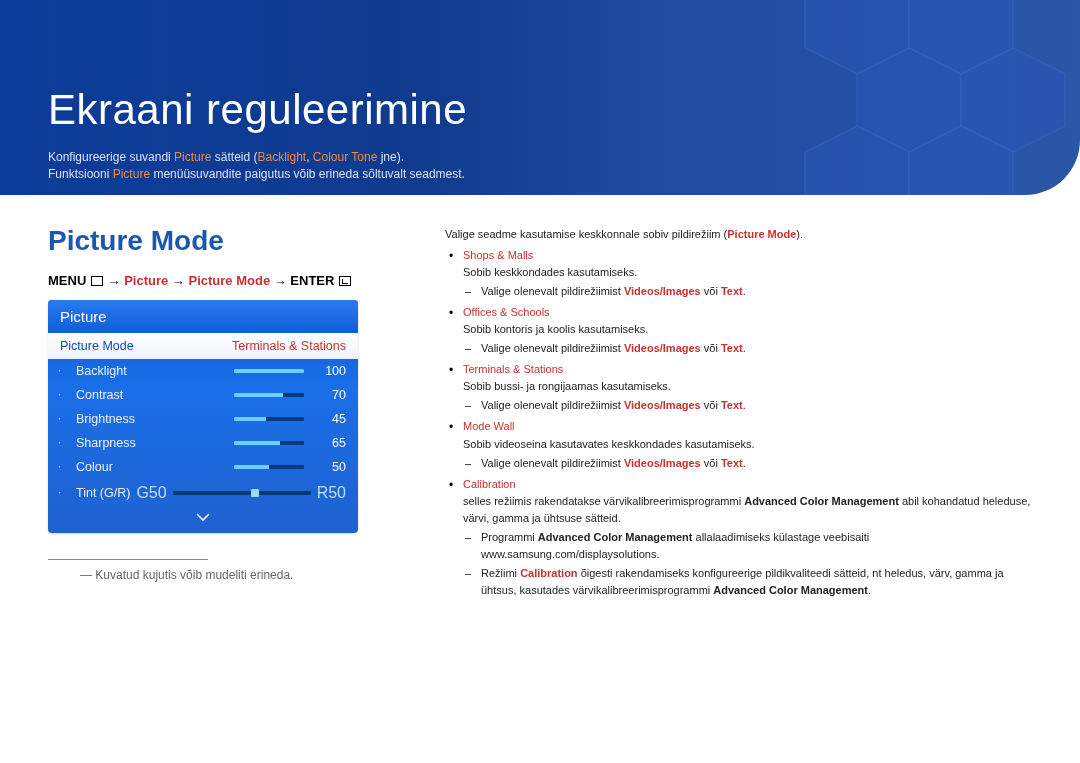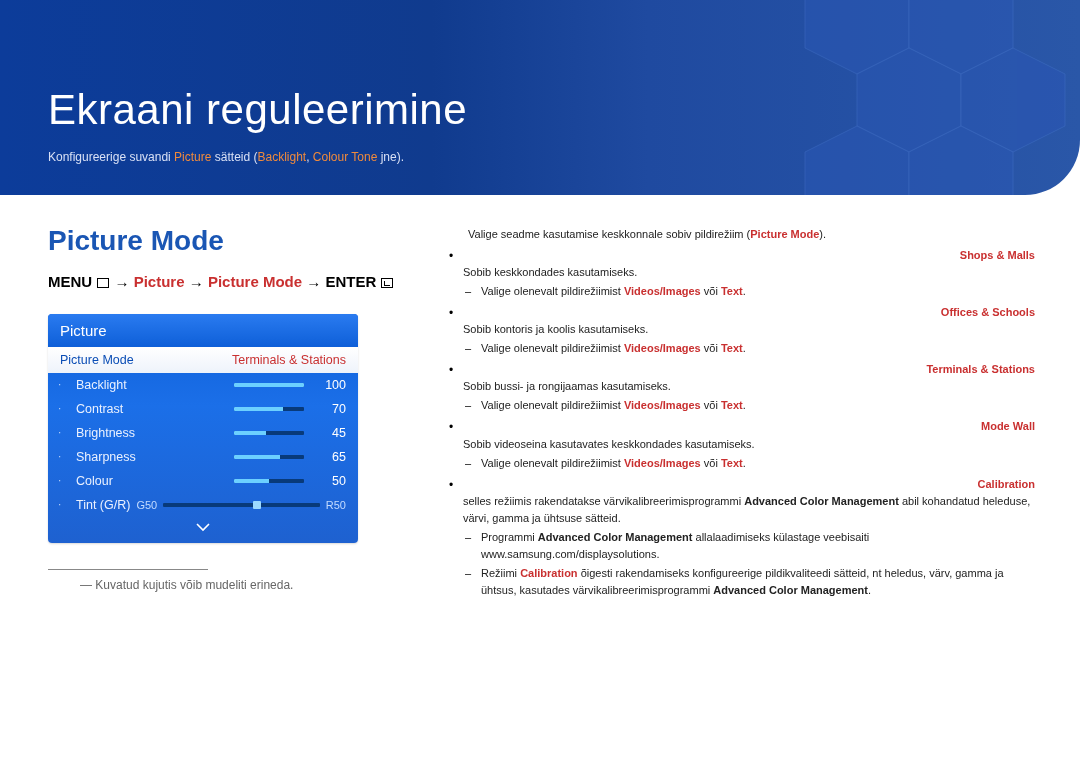--- a/index.html
+++ b/index.html
@@ -22,21 +22,21 @@
     position: absolute; left: 48px; color: #d8e0f5; font-size: 12px;
     font-weight: 400;
   }
   .hero .intro1 { top: 150px; }
   .hero .intro2 { top: 167px; }
   .hero .intro1 .hl, .hero .intro2 .hl { color: #f08a3c; }
 
   .content { position: absolute; left: 48px; top: 225px; width: 990px; }
 
   h2.section-title { color: #1a56b4; font-size: 28px; font-weight: 600; margin-bottom: 16px; }
-  .breadcrumb { font-size: 15px; font-weight: 700; color: #000; margin-bottom: 24px; }
+  .breadcrumb { font-size: 13px; font-weight: 700; color: #000; margin-bottom: 12px; }
   .breadcrumb .seg-hl { color: #c93030; }
   .breadcrumb .icon-box {
     display: inline-block; width: 12px; height: 10px; border: 1.3px solid #000;
     position: relative; vertical-align: -1px; margin: 0 1px;
   }
   .breadcrumb .icon-enter { position: relative; }
   .breadcrumb .icon-enter::after {
     content: ""; position: absolute; right: 2px; bottom: 1px; width: 5px; height: 4px;
     border-bottom: 1.3px solid #000; border-left: 1.3px solid #000;
   }
@@ -64,42 +64,42 @@
   }
   .panel-row .dot { color: #c9defc; font-size: 10px; line-height: 1; }
   .panel-row .label { color: #eaf1ff; }
   .panel-row .value { color: #fff; text-align: right; }
   .bar {
     height: 4px; background: #083a7a; position: relative; border-radius: 1px;
     overflow: hidden;
   }
   .bar .fill { position: absolute; left: 0; top: 0; bottom: 0; background: #6cd0ff; }
   .tint-row .mid-wrap { display: flex; align-items: center; gap: 6px; grid-column: 2 / 5; }
-  .tint-row .tint-label { color: #c2dbff; font-size: 11px; flex: 0 0 auto; }
+  .tint-row .tint-label { color: #c2dbff; font-size: 16px; flex: 0 0 auto; }
   .tint-row .tint-bar { flex: 1; height: 4px; background: #083a7a; position: relative; border-radius: 1px; }
   .tint-row .tint-bar .knob {
     position: absolute; top: -2px; width: 8px; height: 8px;
     background: #9cd9ff; border-radius: 1px;
   }
   .panel-footer { text-align: center; padding: 4px 0 8px; }
   .panel-footer svg { width: 14px; height: 10px; }
 
   .footnote-rule { width: 160px; border: 0; border-top: 1px solid #888; margin-top: 26px; }
   .footnote { font-size: 12px; color: #666; margin-top: 8px; margin-left: 32px; }
 
   .right-col { position: absolute; left: 445px; top: 226px; width: 590px; font-size: 11px; color: #222; line-height: 1.55; }
-  .right-col p { margin-bottom: 2px; margin-left: 23px; }
+  .right-col p { margin-bottom: 2px; }
   .right-col .hl-red { color: #c93030; font-weight: 700; }
   .right-col .strong { font-weight: 700; }
   ul.modes { list-style: none; margin-top: 4px; }
   ul.modes > li { position: relative; padding-left: 18px; margin-bottom: 4px; }
   ul.modes > li::before {
     content: "•"; position: absolute; left: 4px; top: 0; color: #000; font-size: 12px;
   }
-  ul.modes > li .mode-name { color: #c93030; font-weight: 700; display: block; margin-bottom: 0; text-align: right; }
+  ul.modes > li .mode-name { color: #c93030; font-weight: 400; display: block; margin-bottom: 0; }
   ul.sub { list-style: none; margin-top: 2px; }
   ul.sub > li { position: relative; padding-left: 18px; margin-bottom: 2px; }
   ul.sub > li::before {
     content: "–"; position: absolute; left: 2px; top: 0; color: #000;
   }
 </style>
 </head>
 <body>
 
 <div class="page">
@@ -112,20 +112,23 @@
         <polygon points="80,60 120,80 120,120 80,140 40,120 40,80"></polygon>
         <polygon points="160,60 200,80 200,120 160,140 120,120 120,80"></polygon>
         <polygon points="40,120 80,140 80,180 40,200 0,180 0,140"></polygon>
         <polygon points="120,120 160,140 160,180 120,200 80,180 80,140"></polygon>
       </g>
     </svg>
     <h1>Ekraani reguleerimine</h1>
     <div class="intro1">
       <span>Konfigureerige suvandi </span><span class="hl">Picture</span><span> sätteid (</span><span class="hl">Backlight</span><span>, </span><span class="hl">Colour Tone</span><span> jne).</span>
     </div>
+    <div class="intro2">
+      <span>Funktsiooni </span><span class="hl">Picture</span><span> menüüsuvandite paigutus võib erineda sõltuvalt seadmest.</span>
+    </div>
   </div>
 
   <div class="content">
     <h2 class="section-title">Picture Mode</h2>
 
     <div class="breadcrumb">
       <span>MENU</span>
       <span class="icon-box"></span>
       <span> → </span>
       <span class="seg-hl">Picture</span>

